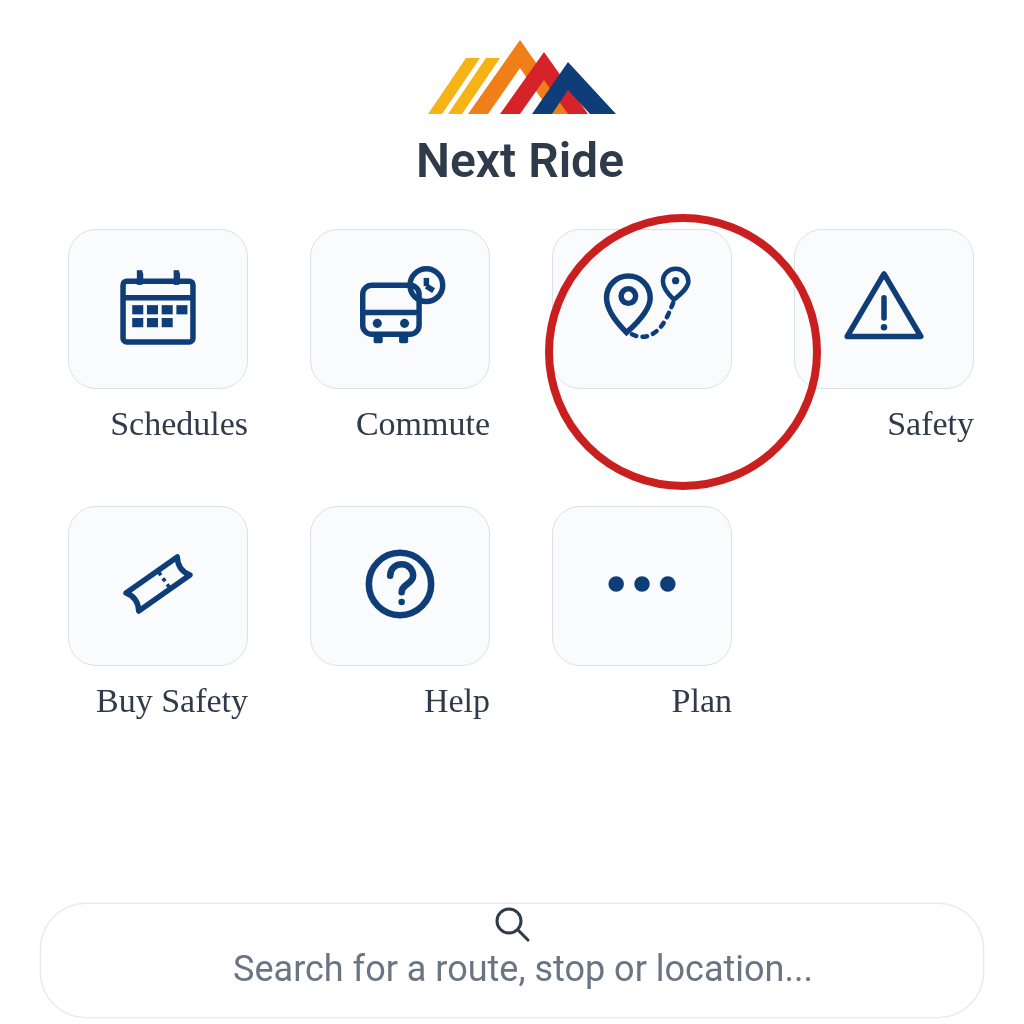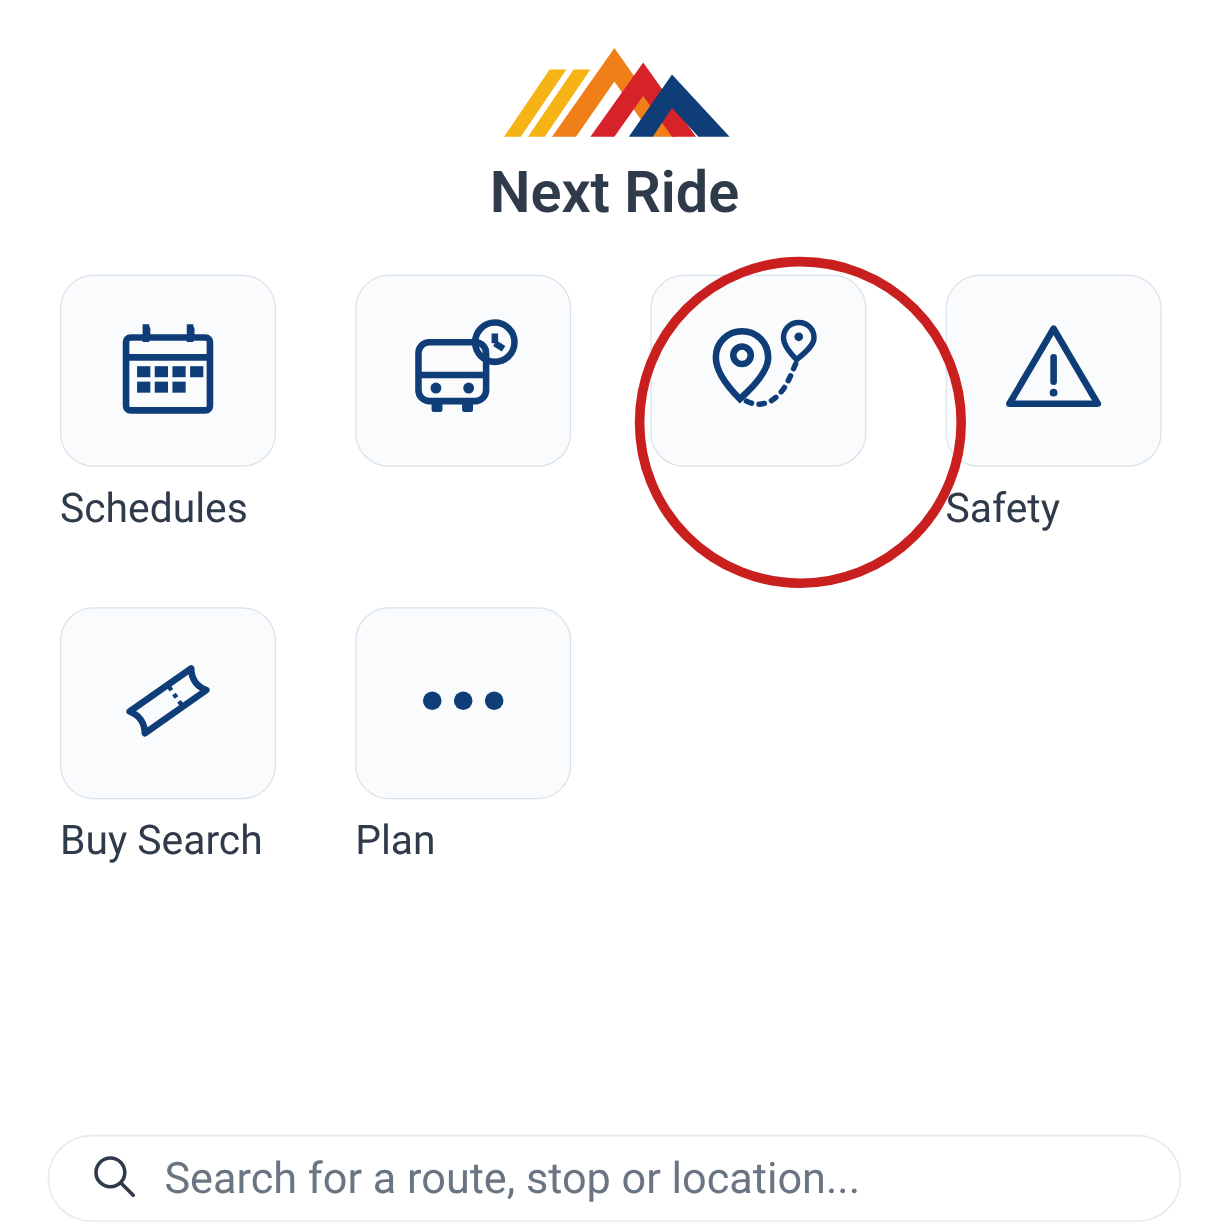--- a/index.html
+++ b/index.html
@@ -1,34 +1,34 @@
 <!DOCTYPE html>
 <html><head>
 <meta charset="utf-8">
 <style>
   html,body{margin:0;padding:0;width:1024px;height:1024px;background:#ffffff;
     font-family:-apple-system,BlinkMacSystemFont,"Segoe UI",Roboto,Helvetica,Arial,sans-serif;
     color:#2f3a4a;}
-  .wrap{width:1024px;height:1024px;position:relative;box-sizing:border-box;padding:20px 40px 0 40px;}
+  .wrap{width:1024px;height:1024px;position:relative;box-sizing:border-box;padding:20px 40px 0 56px;}
   .logo-area{width:100%;text-align:center;margin-top:8px;}
   .logo{display:inline-block;}
   .app-title{font-size:48px;font-weight:600;color:#2f3a4a;text-align:center;margin-top:4px;}
   .grid{display:grid;grid-template-columns:repeat(4,1fr);column-gap:60px;row-gap:60px;
         margin-top:40px;padding:0 10px;position:relative;}
-  .cell{display:flex;flex-direction:column;align-items:flex-start;}
+  .cell{display:flex;flex-direction:column;align-items:flex-end;font-family:Liberation Serif, serif;}
   .tile{width:180px;height:160px;border:1.5px solid #d9e1ea;border-radius:28px;
         background:#f9fbfd;display:flex;align-items:center;justify-content:center;
         box-sizing:border-box;}
   .label{font-size:34px;font-weight:400;color:#2f3a4a;text-align:center;margin-top:14px;line-height:1.25;}
   .highlight-ring{position:absolute;border:8px solid #c9201f;border-radius:50%;
         width:260px;height:260px;left:489px;top:-15px;pointer-events:none;}
-  .search{position:absolute;left:40px;right:40px;bottom:6px;height:72px;
+  .search{position:absolute;left:40px;right:40px;bottom:6px;height:115px;
         border:1px solid #e4e9ef;border-radius:46px;background:#ffffff;
         display:flex;align-items:center;padding:0 34px;box-sizing:border-box;
-        box-shadow:0 0 0 0.5px #eef1f5;}
+        box-shadow:0 0 0 0.5px #eef1f5;flex-direction:column;}
   .search svg{flex:0 0 auto;}
   .search-text{margin-left:22px;font-size:36px;color:#6a7584;white-space:nowrap;overflow:hidden;}
 </style>
 </head>
 <body>
 
 <div class="wrap">
 
   <div class="logo-area">
     <span class="logo">
@@ -84,20 +84,21 @@
             <circle cx="30" cy="68" r="5" fill="#0e3d78" stroke="none"></circle>
             <circle cx="60" cy="68" r="5" fill="#0e3d78" stroke="none"></circle>
             <rect x="26" y="80" width="10" height="10" rx="2" fill="#0e3d78" stroke="none"></rect>
             <rect x="54" y="80" width="10" height="10" rx="2" fill="#0e3d78" stroke="none"></rect>
             <circle cx="84" cy="26" r="18"></circle>
             <line x1="84" y1="18" x2="84" y2="27"></line>
             <line x1="84" y1="27" x2="92" y2="32"></line>
           </svg>
         </span>
       </div>
+      <div class="label">Commute</div>
     </div>
 
     <div class="cell">
       <div class="tile">
         <span>
           <svg width="100" height="92" viewBox="0 0 110 100" fill="none" stroke="#0e3d78" stroke-width="6" stroke-linecap="round">
 
             <path d="M38 78 C22 62 16 50 16 40 C16 26 27 16 40 16 C53 16 64 26 64 40 C64 50 56 62 38 78 Z" stroke-width="6"></path>
             <circle cx="40" cy="38" r="8"></circle>
 
@@ -128,23 +129,35 @@
       <div class="tile">
         <span>
           <svg width="92" height="92" viewBox="0 0 100 100" fill="none" stroke="#0e3d78" stroke-width="6" stroke-linejoin="round">
             <g transform="rotate(-35 50 50)">
               <path d="M16 38 L84 38 C84 38 80 44 80 50 C80 56 84 62 84 62 L16 62 C16 62 20 56 20 50 C20 44 16 38 16 38 Z"></path>
               <line x1="58" y1="40" x2="58" y2="60" stroke-dasharray="4 4" stroke-width="4"></line>
             </g>
           </svg>
         </span>
       </div>
-      <div class="label">Buy Search</div>
+      <div class="label">Buy Safety</div>
     </div>
 
+    <div class="cell">
+      <div class="tile">
+        <span>
+          <svg width="82" height="82" viewBox="0 0 100 100" fill="none" stroke="#0e3d78" stroke-width="8">
+            <circle cx="50" cy="50" r="38"></circle>
+            <path d="M38 40 C38 30 46 26 52 26 C60 26 66 32 66 40 C66 50 52 50 52 60" stroke-linecap="round" fill="none"></path>
+            <circle cx="52" cy="72" r="4" fill="#0e3d78" stroke="none"></circle>
+          </svg>
+        </span>
+      </div>
+      <div class="label">Help</div>
+    </div>
 
     <div class="cell">
       <div class="tile">
         <span>
           <svg width="86" height="40" viewBox="0 0 100 40">
             <circle cx="20" cy="20" r="9" fill="#0e3d78"></circle>
             <circle cx="50" cy="20" r="9" fill="#0e3d78"></circle>
             <circle cx="80" cy="20" r="9" fill="#0e3d78"></circle>
           </svg>
         </span>

